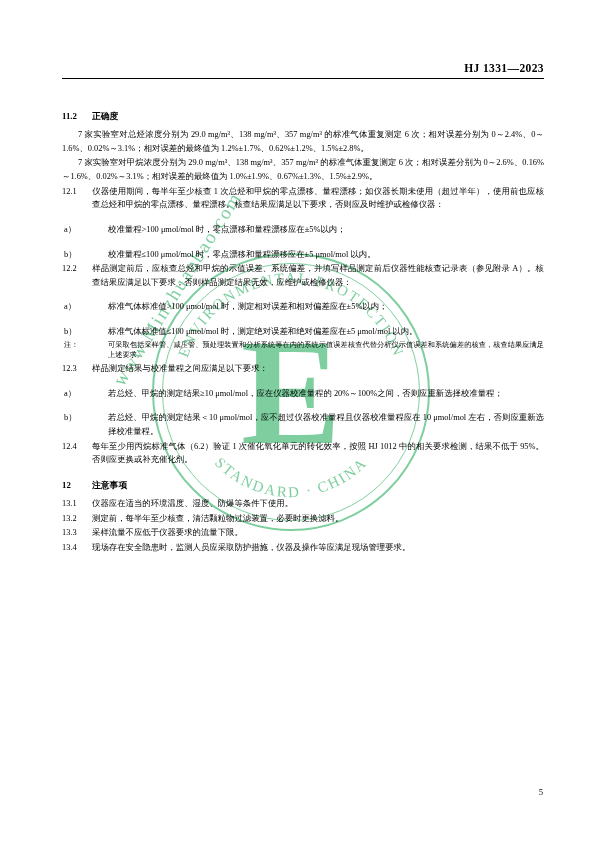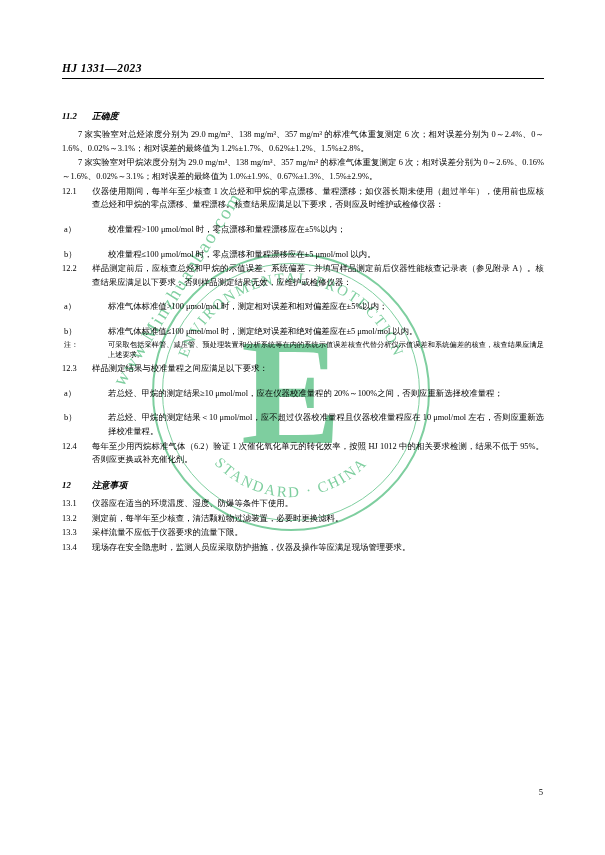--- a/index.html
+++ b/index.html
@@ -23,46 +23,44 @@
   }
 
   
   .header {
     position: absolute;
     left: 62px;
     top: 62px;
     width: 482px;
   }
   .header-code {
-    text-align: left;
+    text-align: right;
     font-size: 11.5px;
     font-weight: bold;
     letter-spacing: 0.4px;
-    font-style: italic;
   }
   .header-rule {
     margin-top: 4px;
     border-bottom: 1.1px solid #000;
   }
 
   
   .content {
     position: absolute;
     left: 62px;
     top: 98px;
     width: 482px;
     font-size: 8.4px;
     line-height: 1.62;
     text-align: justify;
   }
   .sec-title {
     font-weight: bold;
     font-size: 8.8px;
     margin: 11px 0 5px 0;
-    font-style: italic;
   }
   .sec-title .num {
     display: inline-block;
     min-width: 30px;
   }
   .para {
     margin: 0 0 1px 0;
     text-indent: 16px;
   }
   .numpara {

